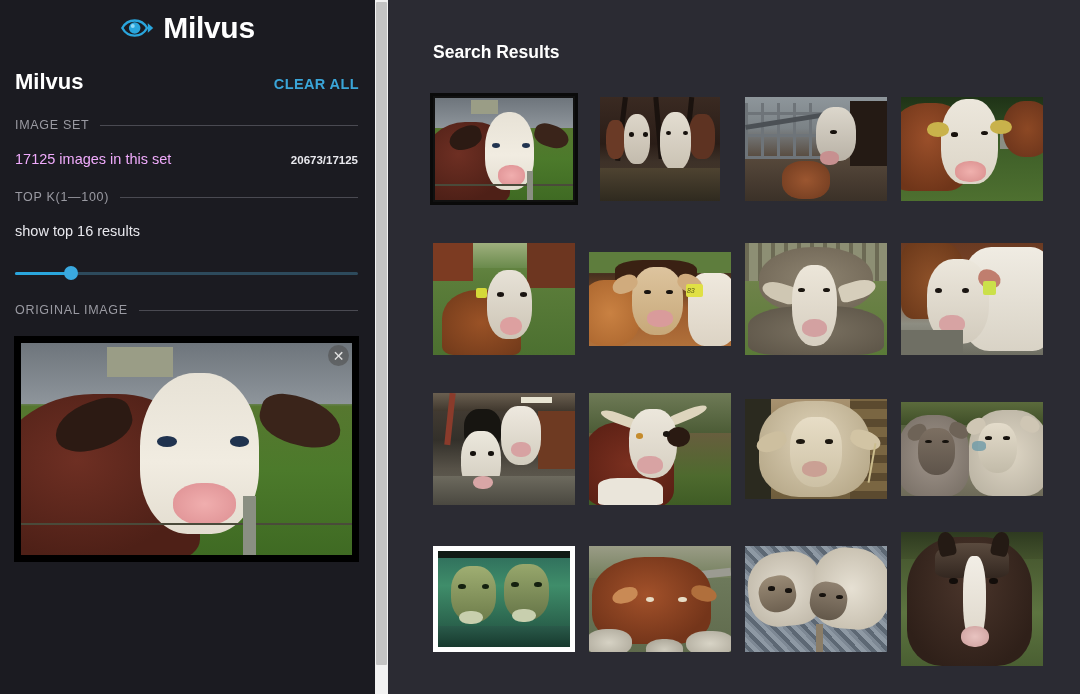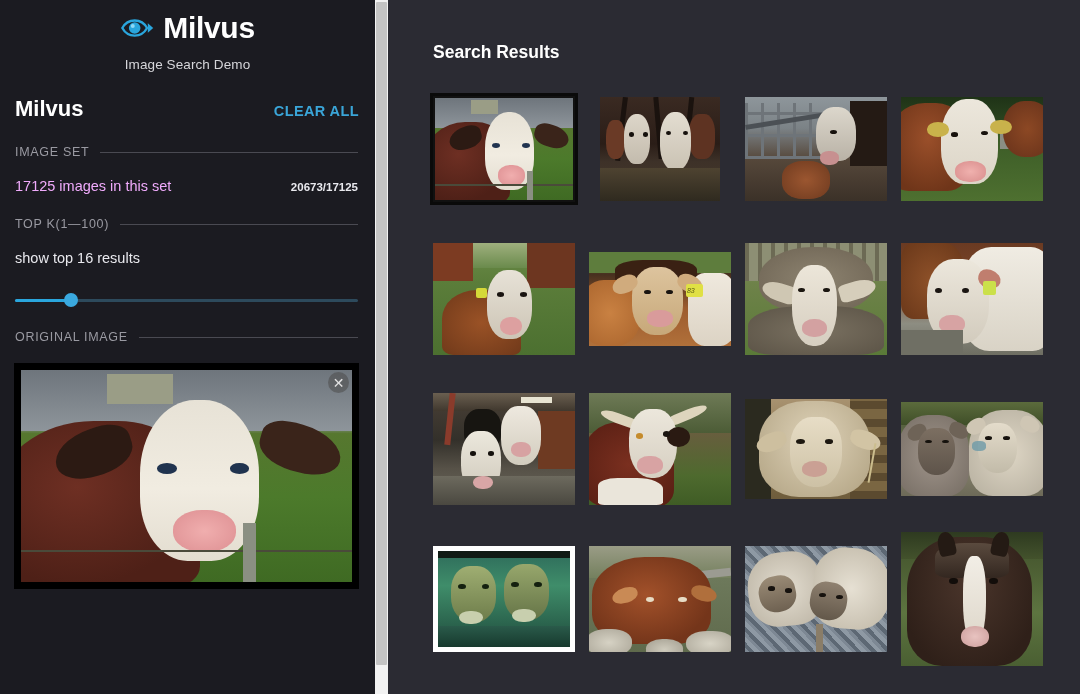--- a/index.html
+++ b/index.html
@@ -374,21 +374,20 @@
     <div class="brand">
       <svg class="logo-eye" viewBox="0 0 44 34">
         <path d="M3 17 C 10 4, 28 4, 35 17 C 28 30, 10 30, 3 17 Z" fill="none" stroke="#2aa6dd" stroke-width="3"></path>
         <circle cx="19" cy="17" r="7.5" fill="#2aa6dd"></circle>
         <circle cx="16.5" cy="14.5" r="2.6" fill="#8fd8f5"></circle>
         <path d="M36 11 L43 17 L36 23 Z" fill="#2aa6dd"></path>
       </svg>
       <span class="brand-name">Milvus</span>
     </div>
 
-    <div class="demo-sub">Image Search Demo</div>
 
     <div class="config-row">
       <div class="config-title">Milvus</div>
       <div class="clear-all">CLEAR ALL</div>
     </div>
 
     <div class="section-head">
       <span class="lbl">IMAGE SET</span>
       <span class="rule"></span>
     </div>

